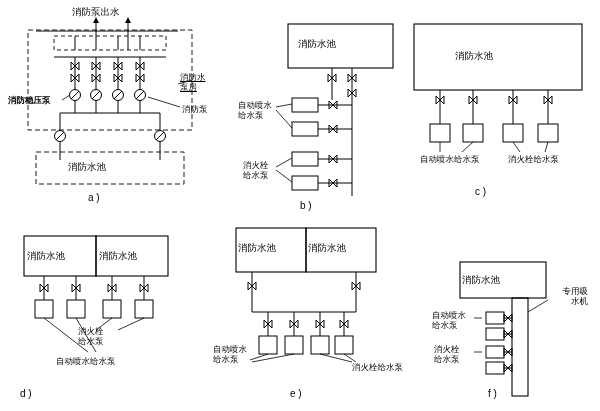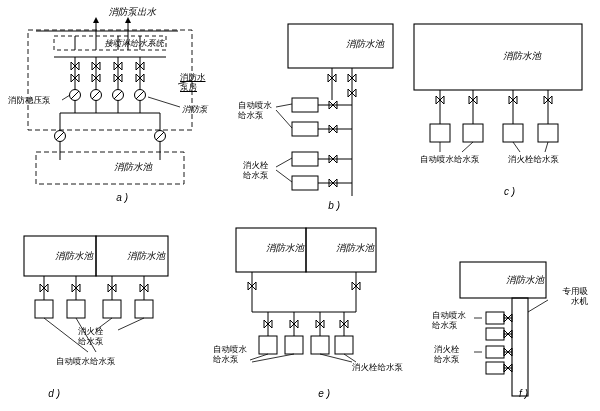--- a/index.html
+++ b/index.html
@@ -37,22 +37,21 @@
   }
   .lbl.small {
     font-size: 8.5px;
     line-height: 10px;
   }
   .lbl.tag {
     font-size: 10px;
     font-weight: normal;
   }
   .ctr {
-    text-align: right;
-    font-style: italic;
+    text-align: left;
   }
 </style>
 </head>
 <body>
 
 <div id="canvas">
 
   <svg class="layer" viewBox="0 0 600 411" xmlns="http://www.w3.org/2000/svg">
     <defs>
 
@@ -257,25 +256,24 @@
     <use href="#valve" x="508" y="352"></use>
     <use href="#valve" x="508" y="368"></use>
 
     <line x1="548" y1="300" x2="528" y2="312" stroke="#000" stroke-width="0.8"></line>
 
     <line x1="482" y1="318" x2="474" y2="318" stroke="#000" stroke-width="0.8"></line>
     <line x1="482" y1="352" x2="474" y2="352" stroke="#000" stroke-width="0.8"></line>
   </svg>
 
   <div class="lbl ctr" style="left:72px; top:6px; width:84px;">消防泵出水</div>
-  <div class="lbl small ctr" style="left:56px; top:38px; width:108px;">接喷淋给水系统</div>
   <div class="lbl small" style="left:180px; top:72px; width:34px;text-decoration:underline;">消防水
 泵房</div>
-  <div class="lbl small" style="left:8px; top:95px;">消防稳压泵</div>
-  <div class="lbl small" style="left:182px; top:104px;font-style:italic;">消防泵</div>
+  <div class="lbl small" style="left:8px; top:95px;font-weight:bold;">消防稳压泵</div>
+  <div class="lbl small" style="left:182px; top:104px;">消防泵</div>
   <div class="lbl ctr" style="left:68px; top:161px; width:84px;">消防水池</div>
   <div class="lbl tag ctr" style="left:88px; top:192px; width:40px;">a )</div>
 
   <div class="lbl ctr" style="left:298px; top:38px; width:86px;">消防水池</div>
   <div class="lbl small" style="left:238px; top:100px; width:40px;">自动喷水
 给水泵</div>
   <div class="lbl small" style="left:243px; top:160px; width:38px;">消火栓
 给水泵</div>
   <div class="lbl tag ctr" style="left:300px; top:200px; width:40px;">b )</div>
 

